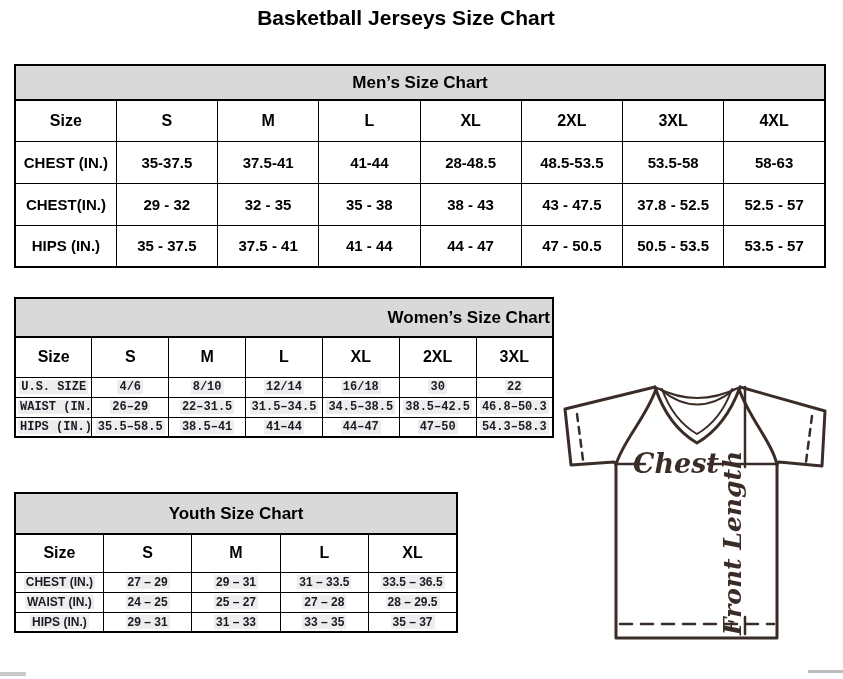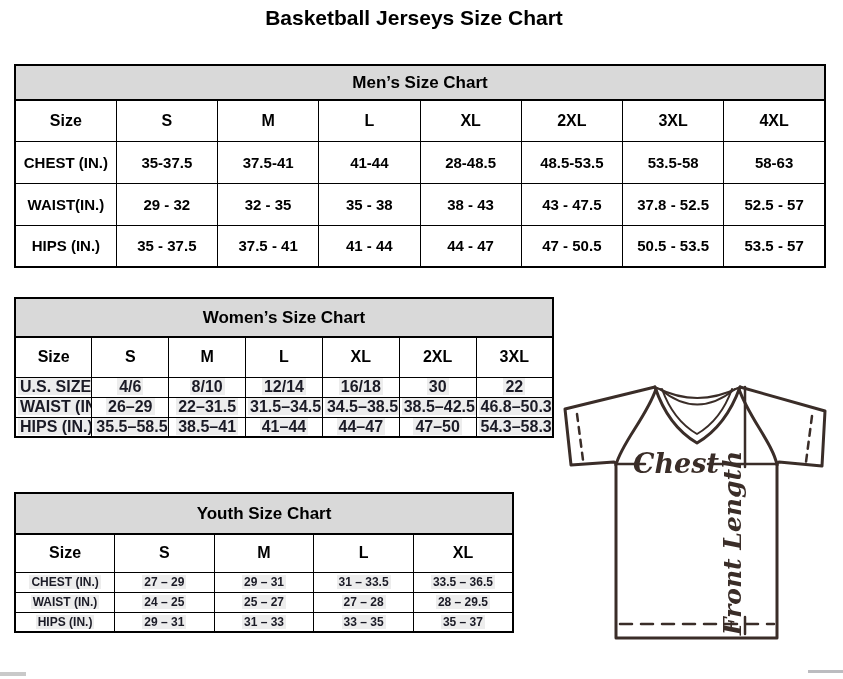--- a/index.html
+++ b/index.html
@@ -1,21 +1,21 @@
 <!DOCTYPE html>
 <html><head>
 <meta charset="utf-8">
 <style>
   html,body { margin:0; padding:0; }
   body {
     width:843px; height:679px; position:relative; background:#ffffff;
     font-family:"Liberation Sans", sans-serif; overflow:hidden;
   }
   .page-title {
-    position:absolute; top:6px; left:8px; width:812px; text-align:center;
+    position:absolute; top:6px; left:0; width:812px; text-align:center;
     font-size:21px; font-weight:bold; color:#000;
   }
   table.size-table {
     position:absolute; border-collapse:collapse; table-layout:fixed;
     border:2px solid #000; background:#fff;
   }
   table.size-table th, table.size-table td {
     border:1px solid #000; text-align:center; vertical-align:middle;
     padding:0 2px; overflow:hidden; white-space:nowrap;
   }
@@ -28,29 +28,29 @@
   .mens tr.band-row th { font-size:17px; }
   .mens tr.cols-row  { height:41px; }
   .mens tr.cols-row th { font-size:16px; font-weight:bold; }
   .mens tbody tr     { height:42px; }
   .mens tbody td     { font-size:15px; font-weight:bold; }
   .mens td.row-label, .mens tr.cols-row th:first-child { width:117px; }
   .mens td.row-label span { font-size:15px; }
   
   table.womens { left:14px; top:297px; width:540px; }
   .womens tr.band-row  { height:39px; }
-  .womens tr.band-row th { font-size:17px; }
+  .womens tr.band-row th { font-size:17px;text-align:right; }
   .womens tr.cols-row  { height:40px; }
   .womens tr.cols-row th { font-size:16px; font-weight:bold; }
   .womens tbody tr     { height:20px; }
-  .womens tbody td     { font-size:16px; font-weight:bold; color:#1b1b26; }
+  .womens tbody td     { font-size:12px; font-weight:bold; color:#1b1b26;font-family:Liberation Mono, monospace; }
   .womens td.row-label, .womens tr.cols-row th:first-child { width:86px; }
   .womens tbody td span.hl { background:#ededed; padding:0 2px; }
   
-  table.youth { left:14px; top:492px; width:500px; }
+  table.youth { left:14px; top:492px; width:444px; }
   .youth tr.band-row  { height:41px; }
   .youth tr.band-row th { font-size:17px; }
   .youth tr.cols-row  { height:38px; }
   .youth tr.cols-row th { font-size:16px; font-weight:bold; }
   .youth tbody tr     { height:20px; }
   .youth tbody td     { font-size:12px; font-weight:bold; color:#1b1b26; }
   .youth td.row-label, .youth tr.cols-row th:first-child { width:117px; }
   .youth tbody td span.hl { background:#ededed; padding:0 2px; }
 
   .jersey-wrap { position:absolute; left:550px; top:374px; width:293px; height:292px; }
@@ -87,21 +87,21 @@
         <td class="row-label"><span class="hl">CHEST (IN.)</span></td>
         <td><span class="hl">35-37.5</span></td>
         <td><span class="hl">37.5-41</span></td>
         <td><span class="hl">41-44</span></td>
         <td><span class="hl">28-48.5</span></td>
         <td><span class="hl">48.5-53.5</span></td>
         <td><span class="hl">53.5-58</span></td>
         <td><span class="hl">58-63</span></td>
       </tr>
       <tr>
-        <td class="row-label"><span class="hl">WAIST(IN.)</span></td>
+        <td class="row-label"><span class="hl">CHEST(IN.)</span></td>
         <td><span class="hl">29 - 32</span></td>
         <td><span class="hl">32 - 35</span></td>
         <td><span class="hl">35 - 38</span></td>
         <td><span class="hl">38 - 43</span></td>
         <td><span class="hl">43 - 47.5</span></td>
         <td><span class="hl">37.8 - 52.5</span></td>
         <td><span class="hl">52.5 - 57</span></td>
       </tr>
       <tr>
         <td class="row-label"><span class="hl">HIPS (IN.)</span></td>

